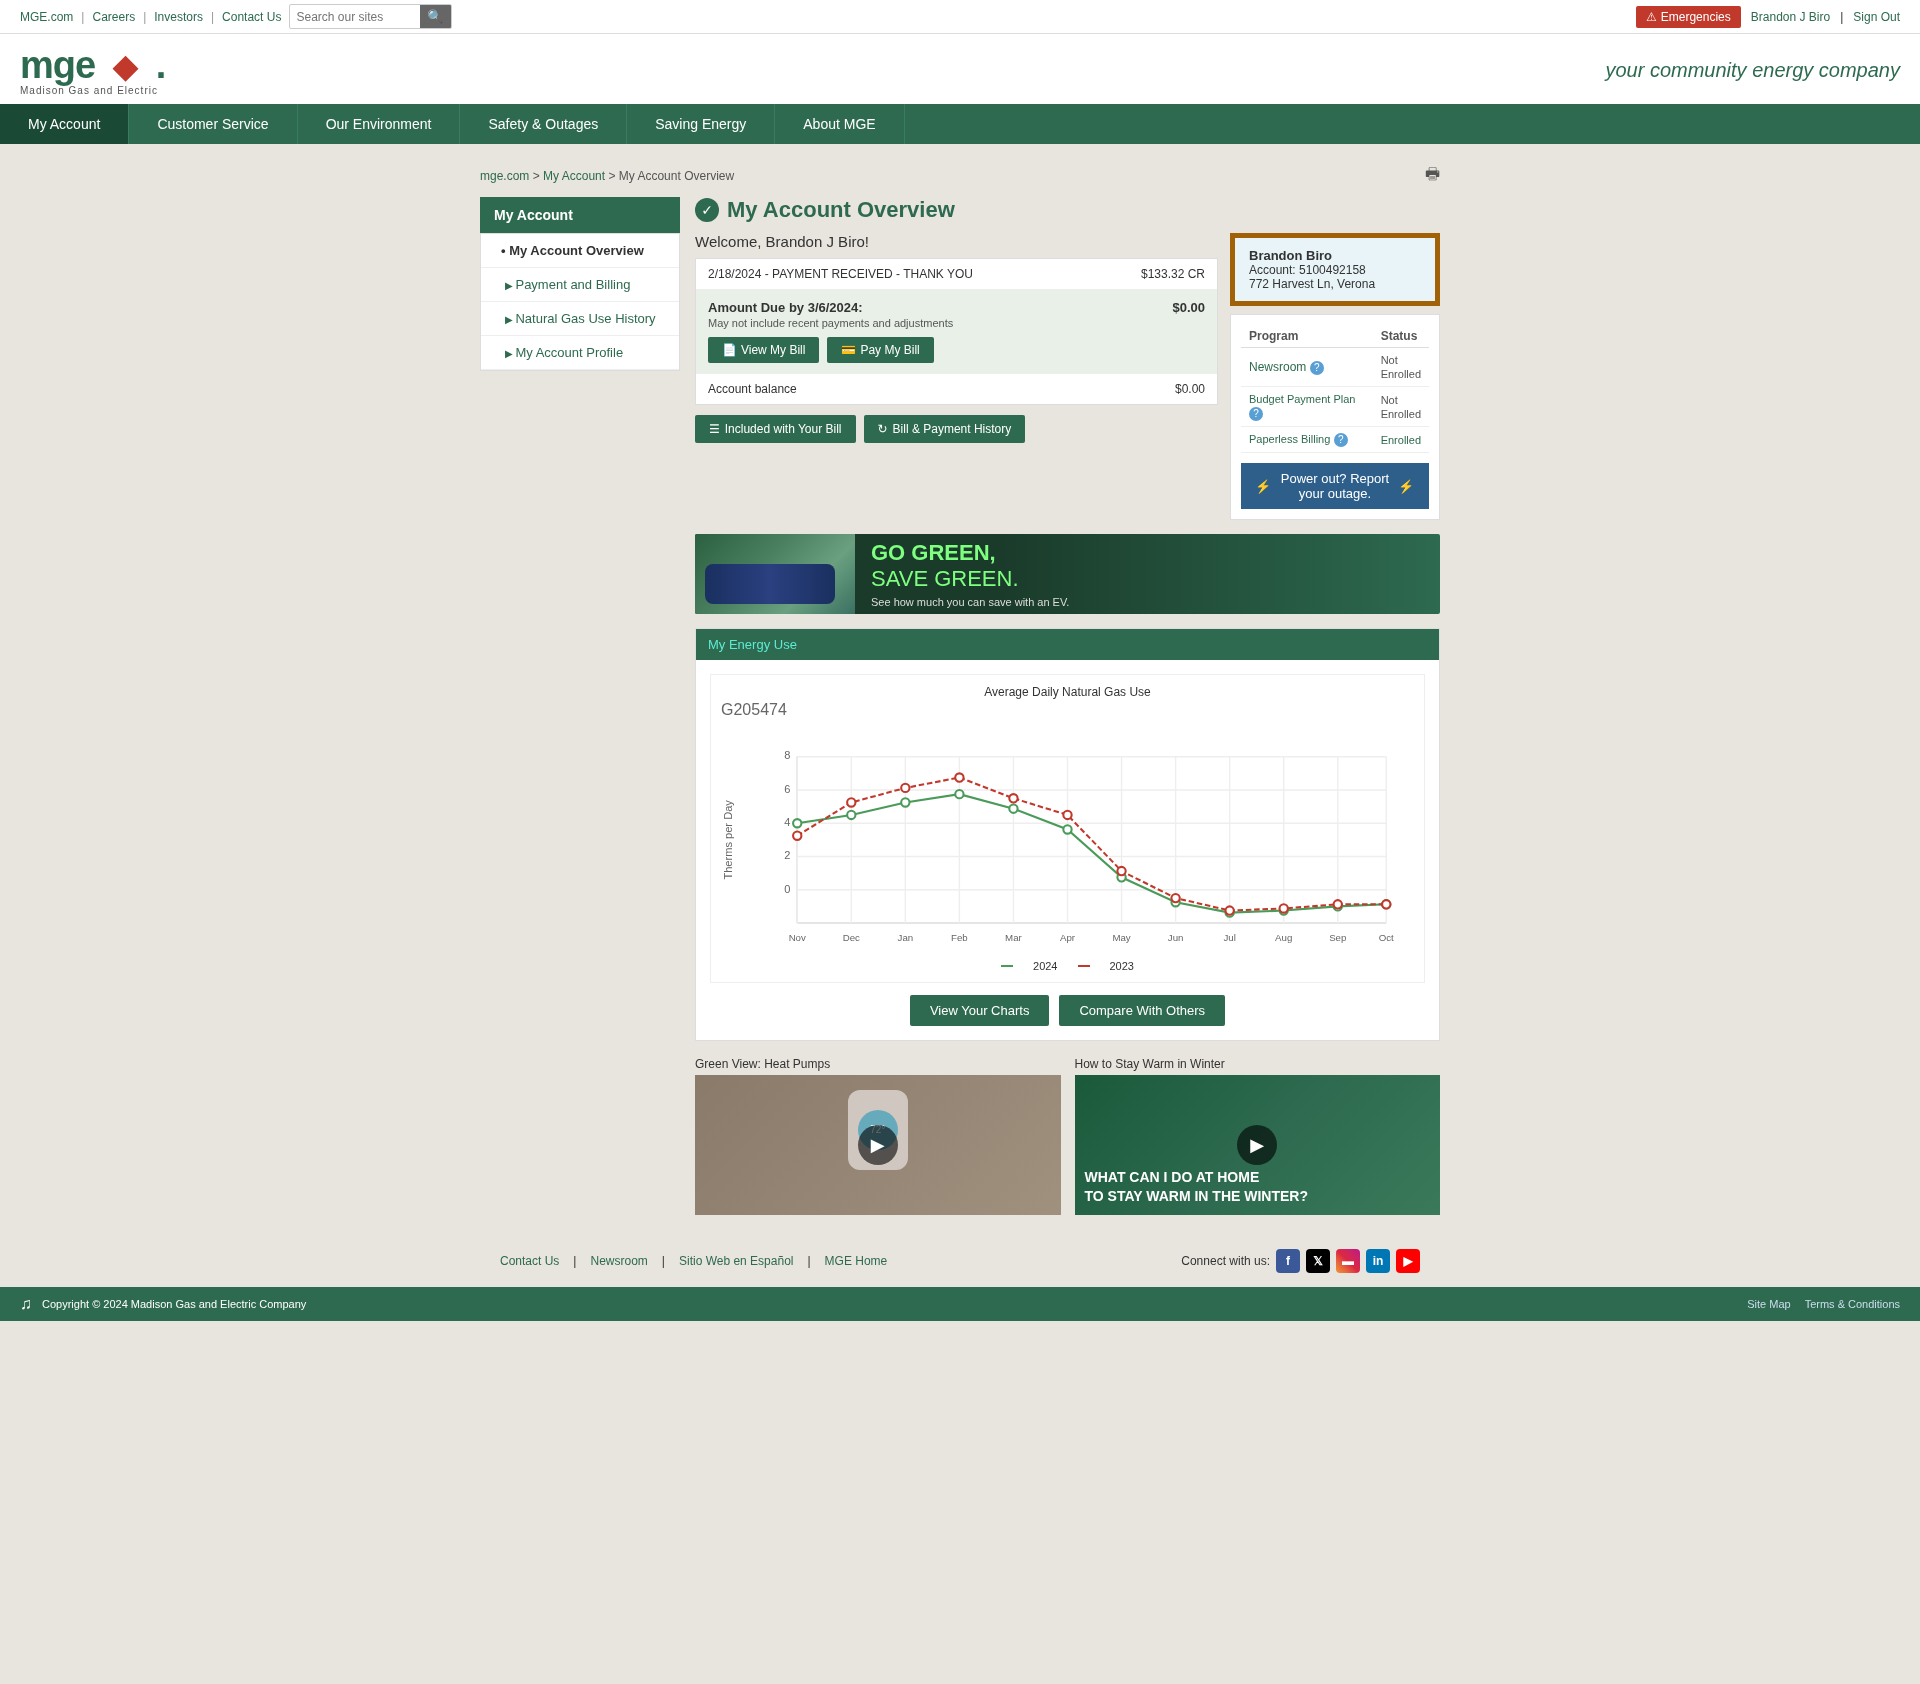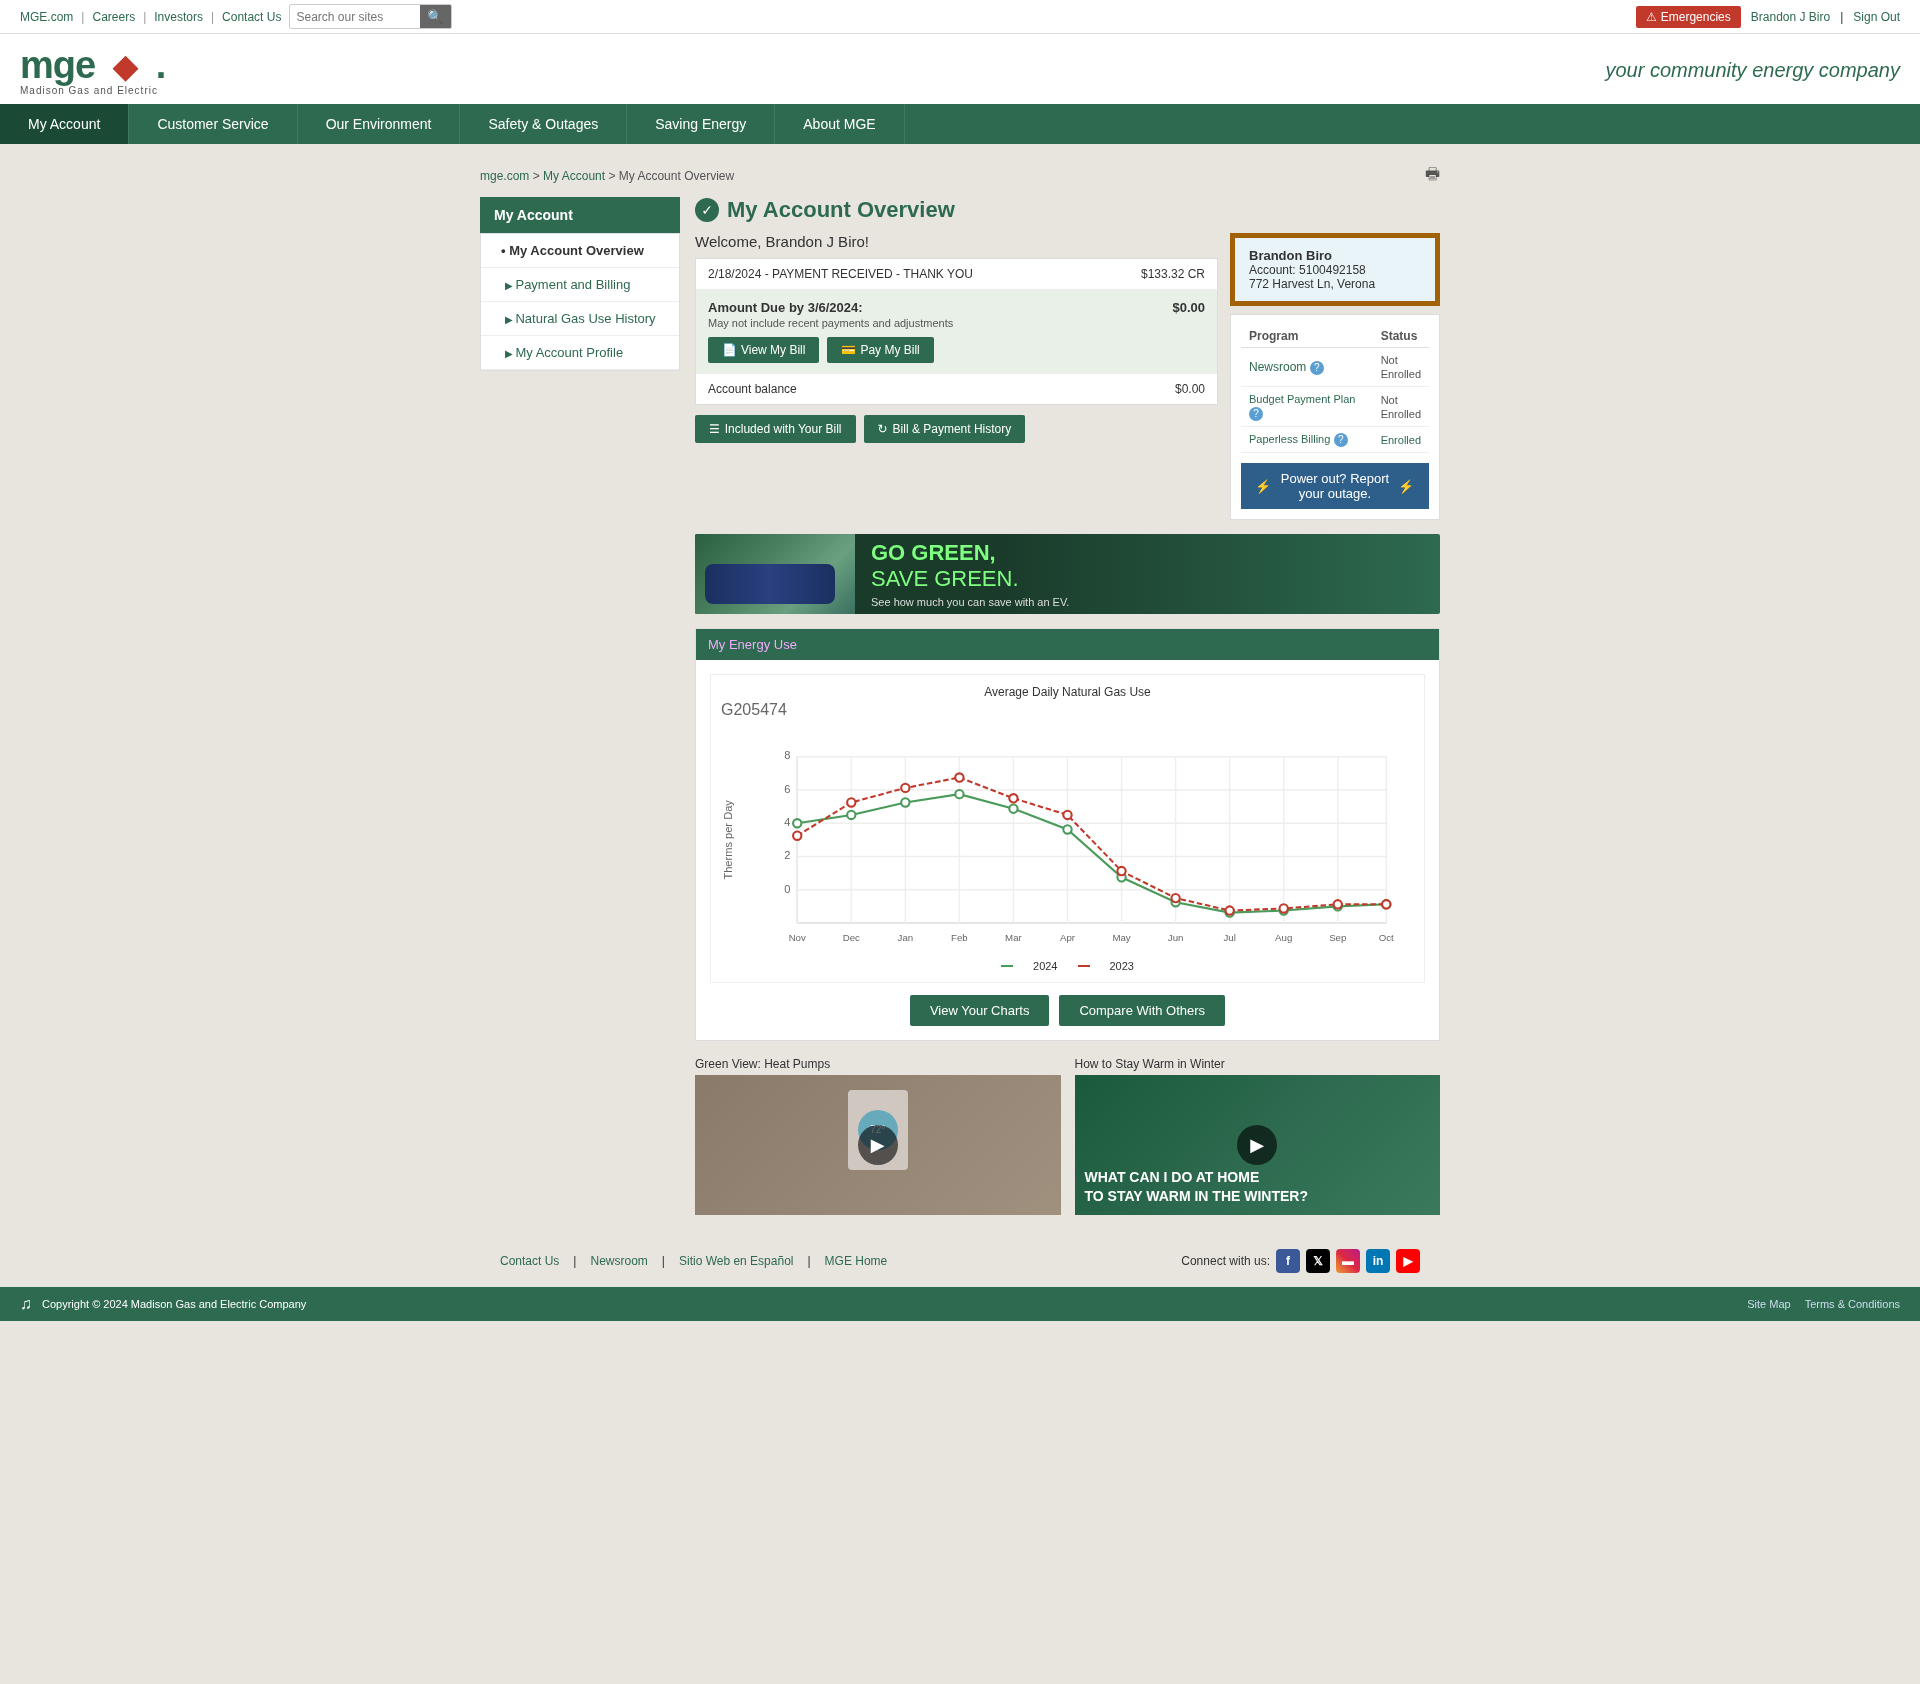--- a/index.html
+++ b/index.html
@@ -89,21 +89,21 @@
 
     
     .power-out-btn { background: #2d5f8a; color: #fff; border: none; padding: 8px 14px; width: 100%; margin-top: 10px; cursor: pointer; font-size: 13px; display: flex; align-items: center; justify-content: center; gap: 6px; }
 
     
     .ev-banner { width: 100%; margin: 14px 0; border-radius: 2px; overflow: hidden; background: linear-gradient(to right, #1a3a2a 0%, #1a3a2a 40%, #2d6a4f 100%); display: flex; align-items: center; height: 80px; position: relative; }
     .ev-text { color: #fff; padding: 10px 16px; }
 
     
     .energy-section { background: #fff; border: 1px solid #ddd; margin-top: 14px; }
-    .energy-header { background: #2d6a4f; color: #f0abfc; padding: 8px 12px; font-size: 13px; }
+    .energy-header { background: #2d6a4f; color: #5eead4; padding: 8px 12px; font-size: 13px; }
     .energy-body { padding: 14px; }
     .chart-container { background: #fff; border: 1px solid #eee; padding: 10px; }
     .chart-title { text-align: center; font-size: 12px; color: #333; margin-bottom: 2px; }
     .chart-sub { font-size: 16px; color: #666; margin-bottom: 10px; }
 
     
     .chart-svg-wrap { width: 100%; }
 
     .chart-legend { display: flex; justify-content: center; gap: 20px; margin-top: 6px; font-size: 11px; }
     .legend-item { display: flex; align-items: center; gap: 20px; }
@@ -425,21 +425,21 @@
         </div>
       </div>
 
       <div class="featured-videos">
         <div class="videos-grid">
 
           <div class="video-card">
             <div class="video-label">Green View: Heat Pumps</div>
             <div class="video-thumb video-thumb-1">
 
-              <div style="position:absolute; top:15px; left:50%; transform:translateX(-50%); width:60px; height:80px; background:#d0c8c0; border-radius:4px; display:flex; align-items:center; justify-content:center;">
+              <div style="position:absolute; top:15px; left:50%; transform:translateX(-50%); width:60px; height:80px; background:#d0c8c0; border-radius:12px; display:flex; align-items:center; justify-content:center;">
                 <div style="width:40px; height:40px; background:#6ab; border-radius:50%; display:flex; align-items:center; justify-content:center; font-size:10px; color:#fff;">72°</div>
               </div>
               <div class="play-btn">▶</div>
             </div>
           </div>
 
           <div class="video-card">
             <div class="video-label">How to Stay Warm in Winter</div>
             <div class="video-thumb video-thumb-2">
               <div class="video-overlay-text">WHAT CAN I DO AT HOME<br>TO STAY WARM IN THE WINTER?</div>

